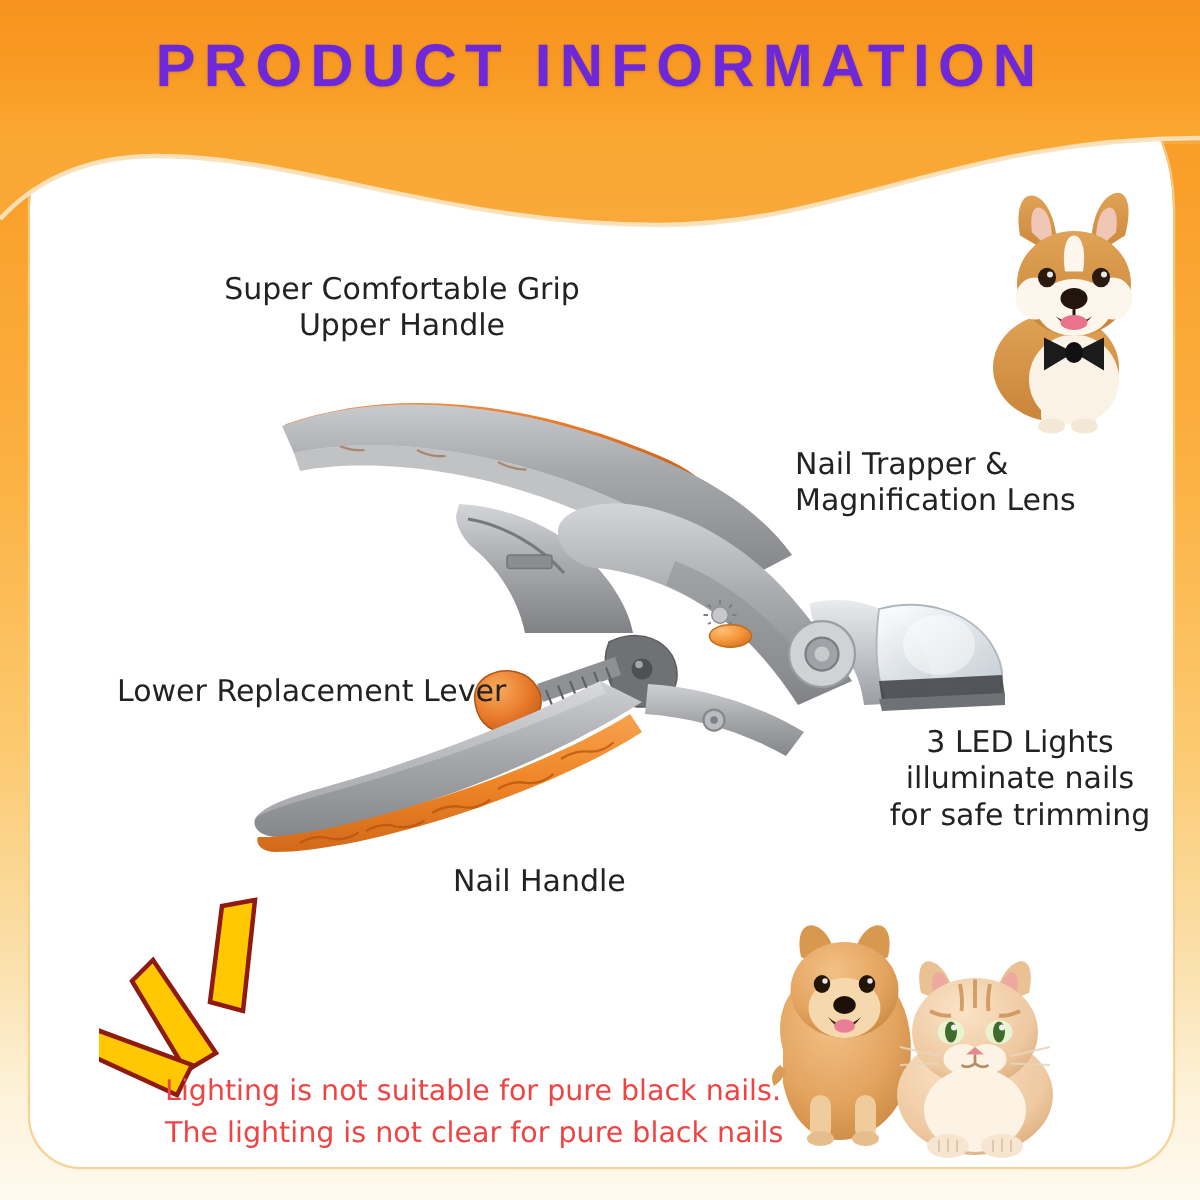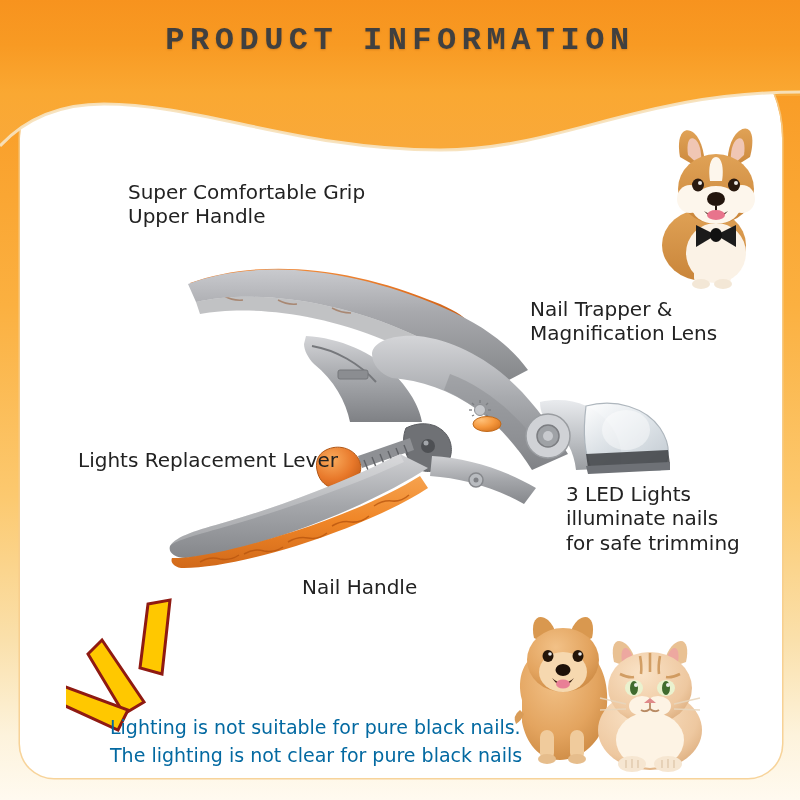--- a/index.html
+++ b/index.html
@@ -39,33 +39,33 @@
     background:linear-gradient(180deg,#f7931e 0%,#f89a23 30%,#faa832 62%,#f9a93a 100%);
     -webkit-clip-path:path("M0,0 L800,0 L800,92 C640,92 560,150 440,150 C300,150 200,104 104,104 C60,104 26,118 0,146 Z");
     clip-path:path("M0,0 L800,0 L800,92 C640,92 560,150 440,150 C300,150 200,104 104,104 C60,104 26,118 0,146 Z");
   }
   .header-curve-line{
     position:absolute;left:0;top:0;width:800px;height:160px;pointer-events:none;
   }
 
   .title{
     position:absolute;left:0;top:22px;width:800px;text-align:center;
-    font-family:Liberation Mono, monospace;
-    font-size:32px;font-weight:700;letter-spacing:5.5px;color:#404040;
+    font-family:Liberation Sans, sans-serif;
+    font-size:40px;font-weight:700;letter-spacing:5.5px;color:#6d28d9;
     text-shadow:0 1px 2px rgba(160,80,0,.35);
   }
 
   
   .lbl{position:absolute;color:#222;font-size:20px;line-height:1.22;white-space:pre-line;}
-  .lbl.c{text-align:left;}
+  .lbl.c{text-align:center;}
   .lbl.l{text-align:left;}
 
   .warn{
     position:absolute;left:110px;top:714px;width:470px;
-    color:#0369a1;font-size:19px;line-height:1.45;white-space:pre-line;text-align:left;
+    color:#ef4444;font-size:19px;line-height:1.45;white-space:pre-line;text-align:left;
   }
 
   
   .photo{position:absolute;}
 
   
   .burst{position:absolute;left:46px;top:578px;width:150px;height:145px;}
 </style>
 </head>
 <body>
@@ -387,21 +387,21 @@
   <div class="header-band"></div>
   <svg class="header-curve-line" viewBox="0 0 800 160">
     <path d="M800,92 C640,92 560,150 440,150 C300,150 200,104 104,104 C60,104 26,118 0,146" fill="none" stroke="#f7e2bd" stroke-width="3" opacity="0.95"></path>
   </svg>
   <div class="title">PRODUCT INFORMATION</div>
 
   <div class="lbl c" style="left:128px;top:180px;width:280px">Super Comfortable Grip
 Upper Handle</div>
 
 
-  <div class="lbl l" style="left:78px;top:448px;width:300px">Lights Replacement Lever</div>
+  <div class="lbl l" style="left:78px;top:448px;width:300px">Lower Replacement Lever</div>
 
   <div class="lbl l" style="left:302px;top:575px;width:220px">Nail Handle</div>
 
   <div class="lbl l" style="left:530px;top:297px;width:280px">Nail Trapper &amp;
 Magnification Lens</div>
 
   <div class="lbl c" style="left:566px;top:482px;width:228px">3 LED Lights
 illuminate nails
 for safe trimming</div>
 

